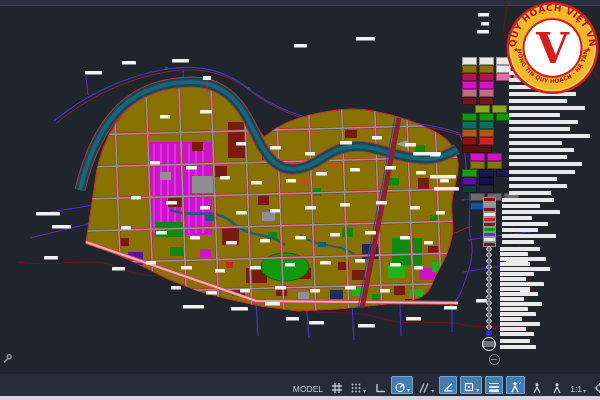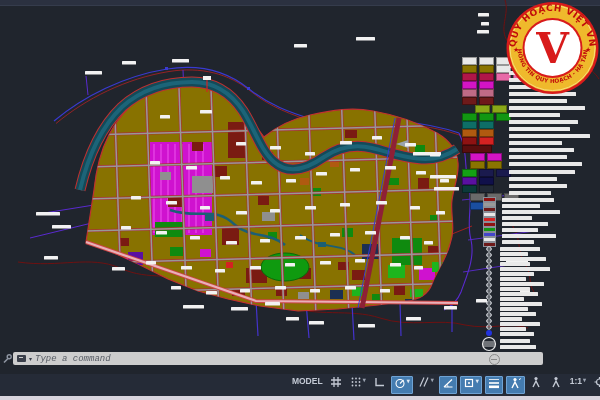--- a/index.html
+++ b/index.html
@@ -19,22 +19,22 @@
           display:flex;align-items:center;padding:0 4px;gap:3px;box-sizing:border-box;}
   .cmdicon{width:9px;height:7px;background:#3a3f4a;border-radius:1px;position:relative;flex:0 0 auto;}
   .cmdicon:after{content:"";position:absolute;left:1.5px;top:1.5px;width:4px;height:1.5px;background:#cdcdcd;}
   .cmdcaret{font-size:6px;color:#3a3f4a;line-height:1;flex:0 0 auto;}
   input.cmd{flex:1;background:transparent;border:none;outline:none;
             font:italic 9px "Liberation Mono",monospace;color:#444;padding:0;}
   input.cmd::placeholder{color:#575c64;font-style:italic;}
   
   .statusbar{left:0;top:374px;width:600px;height:22px;background:#252b37;
              display:flex;justify-content:flex-end;align-items:center;gap:3px;box-sizing:border-box;}
-  .sbtn{height:18px;min-width:17px;display:flex;align-items:flex-start;justify-content:center;
-        border-radius:1px;color:#c3c9d4;font-size:8.5px;font-weight:bold;padding:0 2px;box-sizing:border-box;}
+  .sbtn{height:18px;min-width:17px;display:flex;align-items:flex-end;justify-content:center;
+        border-radius:1px;color:#c3c9d4;font-size:8.5px;font-weight:normal;padding:0 2px;box-sizing:border-box;}
   .sbtn.active{background:#447cb0;border:1px solid #6fa3d4;color:#fff;}
   .sbtn svg{display:block;}
   .dd{font-size:6px;color:#9aa2b0;margin-left:1px;}
   .sbtn.active .dd{color:#dfe9f4;}
   .botstrip{left:0;top:396px;width:600px;height:4px;background:#d8d4dd;}
   .ghost-sym{left:489px;top:354px;width:9px;height:9px;border:1px solid #8a8a8a;border-radius:50%;}
   .ghost-sym:after{content:"";position:absolute;left:1px;top:3.5px;width:6px;height:1px;background:#8a8a8a;}
 </style>
 </head>
 <body>
@@ -492,25 +492,20 @@
     </text>
     <text x="7.5" y="50.5" font-size="7" fill="#c00b0b">★</text>
     <text x="79.5" y="50.5" font-size="7" fill="#c00b0b">★</text>
     <text x="47" y="62" text-anchor="middle" font-size="42" font-weight="bold" font-family="DejaVu Serif, serif" fill="#d81b1b">V</text>
   </svg>
 
   <svg class="abs" style="left:2px;top:353px" width="10" height="11" viewBox="0 0 10 11">
     <path d="M2,9.5 L6,5.5" stroke="#8f96a3" stroke-width="1.6" fill="none"></path>
     <circle cx="7.2" cy="3.8" r="2" fill="none" stroke="#8f96a3" stroke-width="1.4"></circle>
   </svg>
-  <div class="abs cmdbar">
-    <span class="cmdicon"></span>
-    <span class="cmdcaret">▾</span>
-    <input class="cmd" type="text" placeholder="Type a command" style="">
-  </div>
   <div class="abs ghost-sym"></div>
 
   <div class="abs statusbar" id="statusbar">
       <div class="sbtn">
         <span>MODEL</span>
       </div>
       <div class="sbtn">
         <svg width="12" height="12" viewBox="0 0 12 12">
           <path d="M4,1V11M8,1V11M1,4H11M1,8H11" stroke="currentColor" stroke-width="1.3" fill="none"></path>
         </svg>

